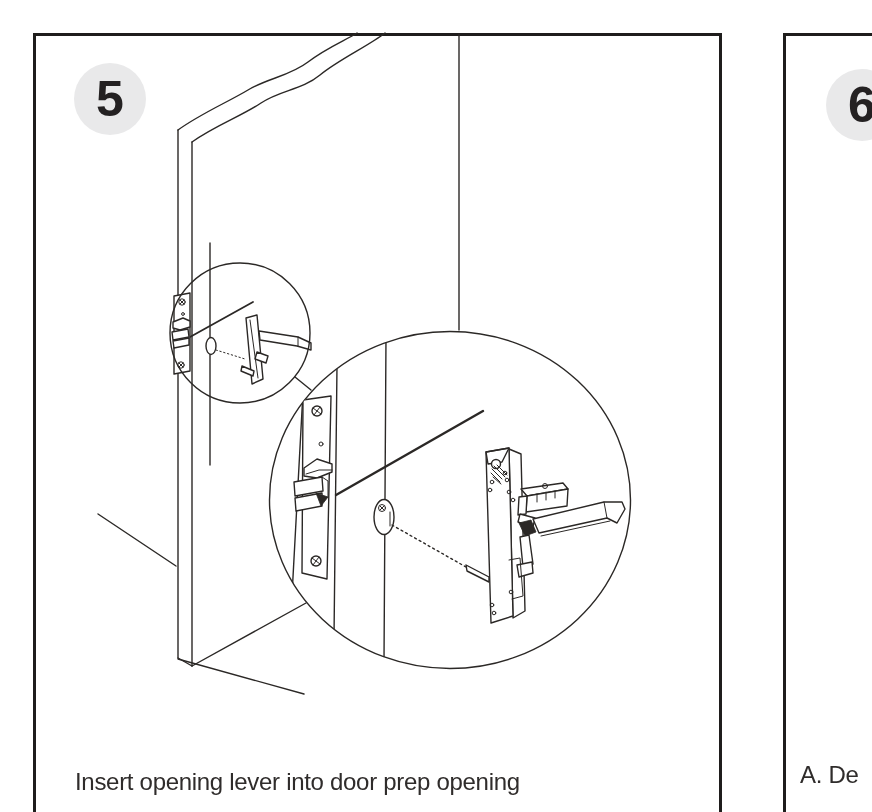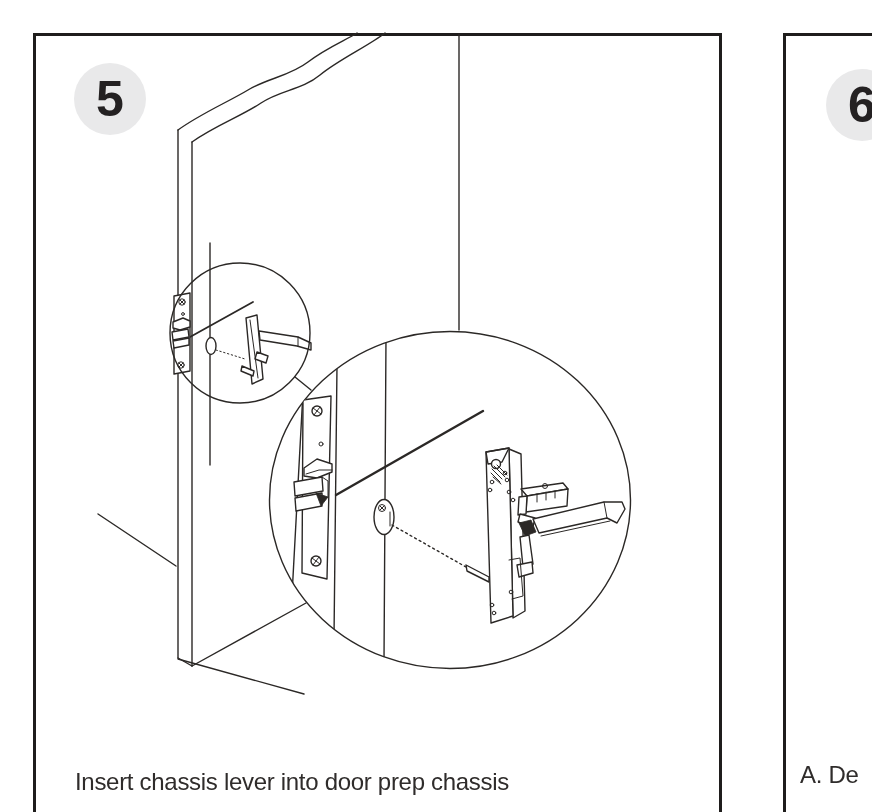--- a/index.html
+++ b/index.html
@@ -175,21 +175,21 @@
   </svg>
 
   <div class="step-badge badge-5">
     <span>5</span>
   </div>
   <div class="step-badge badge-6">
     <span>6</span>
   </div>
 
   <div class="caption caption-left">
-    <div>Insert chassis lever into door prep chassis</div>
+    <div>Insert opening lever into door prep opening</div>
     
   </div>
   <div class="caption caption-right">
     <div>A. De</div>
     
     
   </div>
 
 </div>
 

